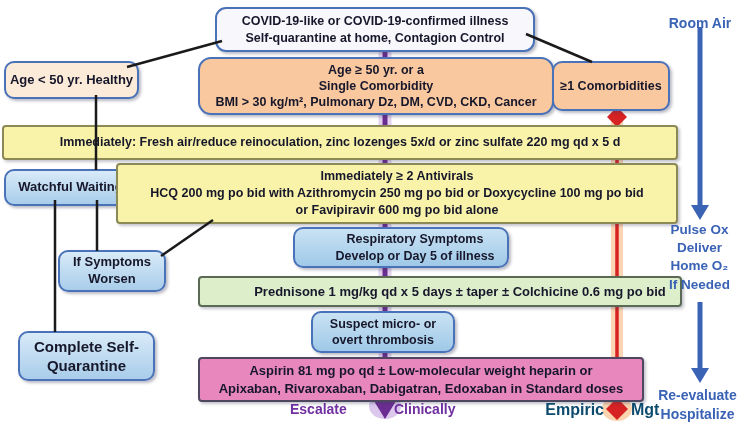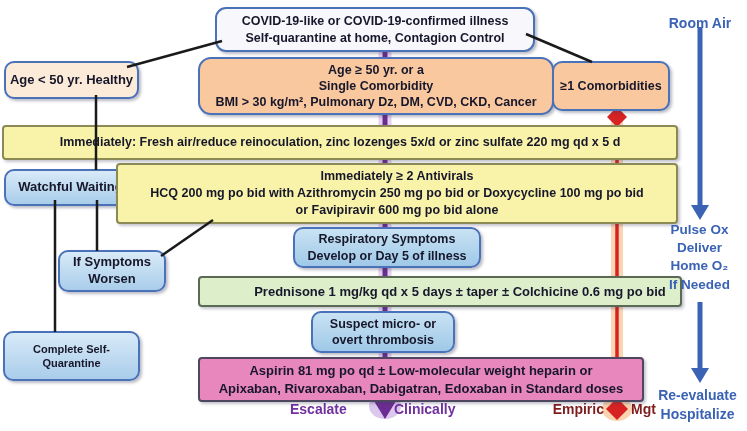--- a/index.html
+++ b/index.html
@@ -28,21 +28,21 @@
   .bluebox{background:linear-gradient(#d8eaf8,#a9cdea);}
   .bluebox2{background:linear-gradient(#c9e2f3,#9fc9e8);}
   .yellow{background:#f8f3a8;border:2px solid #8b8956;}
   .green{background:#ddeecb;border:2px solid #5a6a55;}
   .pink{background:#e887bd;border:2px solid #4f4660;}
   .rail{
     position:absolute;z-index:4;color:#3b63b5;text-align:center;
     font-size:14px;line-height:1.35;
   }
   .purpletxt{position:absolute;z-index:4;color:#7030a0;font-size:14px;}
-  .redtxt{position:absolute;z-index:4;color:#7f1d1d;font-size:14px;}
+  .redtxt{position:absolute;z-index:4;color:#0c4a6e;font-size:16px;}
 </style>
 </head>
 <body>
 
 <div id="stage">
 
   <svg id="underlay" class="layer" width="747" height="431" viewBox="0 0 747 431">
     <line x1="385" y1="46" x2="385" y2="400" stroke="#c9a3e0" stroke-width="13" stroke-opacity="0.5"></line>
     <line x1="385" y1="46" x2="385" y2="402" stroke="#6b2d91" stroke-width="5"></line>
     <ellipse cx="385" cy="406" rx="16" ry="13" fill="#b183d6" fill-opacity="0.45"></ellipse>
@@ -80,40 +80,40 @@
   <div class="box bluebox" style="left:4px;top:169px;width:129px;height:33px;font-size:13px;">
     <div>Watchful Waiting</div>
   </div>
 
   <div class="band yellow" style="left:116px;top:163px;width:558px;height:57px;">
     <div>Immediately ≥ 2 Antivirals</div>
     <div>HCQ 200 mg po bid with Azithromycin 250 mg po bid or Doxycycline 100 mg po bid</div>
     <div>or Favipiravir 600 mg po bid alone</div>
   </div>
 
-  <div class="box bluebox2" style="left:293px;top:227px;width:184px;height:37px;">
+  <div class="box bluebox2" style="left:293px;top:227px;width:184px;height:37px;padding-left:28px;">
     <div>Respiratory Symptoms</div>
     <div>Develop or Day 5 of illness</div>
   </div>
 
   <div class="box bluebox" style="left:58px;top:250px;width:104px;height:38px;font-size:13px;">
     <div>If Symptoms</div>
     <div>Worsen</div>
   </div>
 
   <div class="band green" style="left:198px;top:276px;width:440px;height:27px;font-size:13px;padding-left:40px;">
     <div>Prednisone 1 mg/kg qd x 5 days ± taper ± Colchicine 0.6 mg po bid</div>
   </div>
 
   <div class="box bluebox2" style="left:311px;top:311px;width:140px;height:38px;">
     <div>Suspect micro- or</div>
     <div>overt thrombosis</div>
   </div>
 
-  <div class="box bluebox" style="left:3px;top:331px;width:133px;height:46px;font-size:11px;">
+  <div class="box bluebox" style="left:18px;top:331px;width:133px;height:46px;font-size:15px;">
     <div>Complete Self-</div>
     <div>Quarantine</div>
   </div>
 
   <div class="band pink" style="left:198px;top:357px;width:442px;height:41px;font-size:13px;">
     <div>Aspirin 81 mg po qd ± Low-molecular weight heparin or</div>
     <div>Apixaban, Rivaroxaban, Dabigatran, Edoxaban in Standard doses</div>
   </div>
 
   <div class="purpletxt" style="left:290px;top:401px;width:86px;text-align:left;">Escalate</div>

